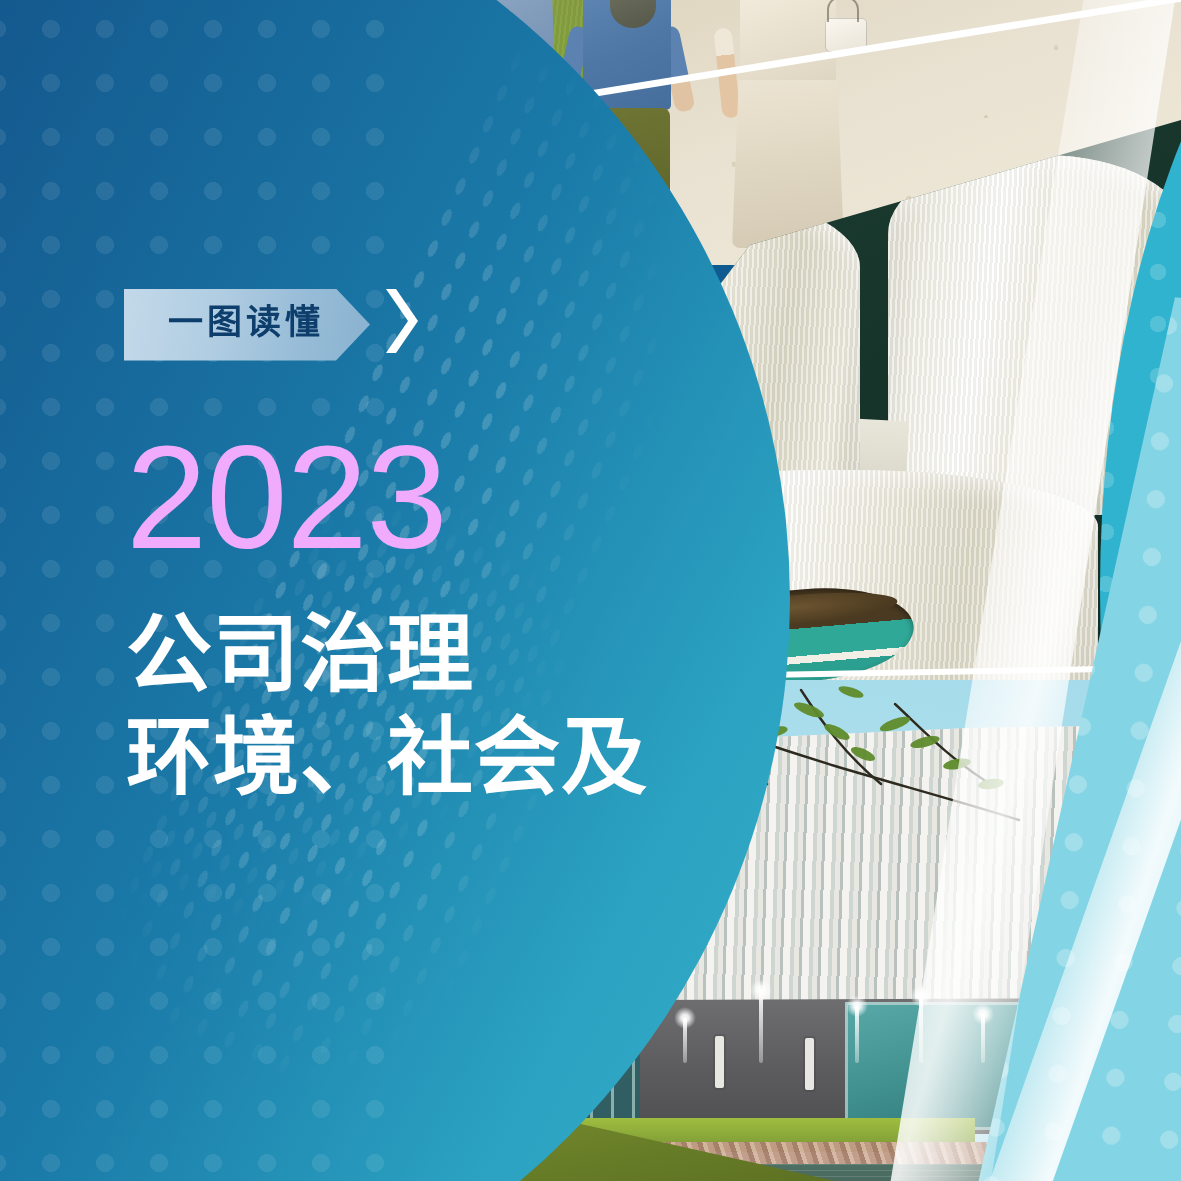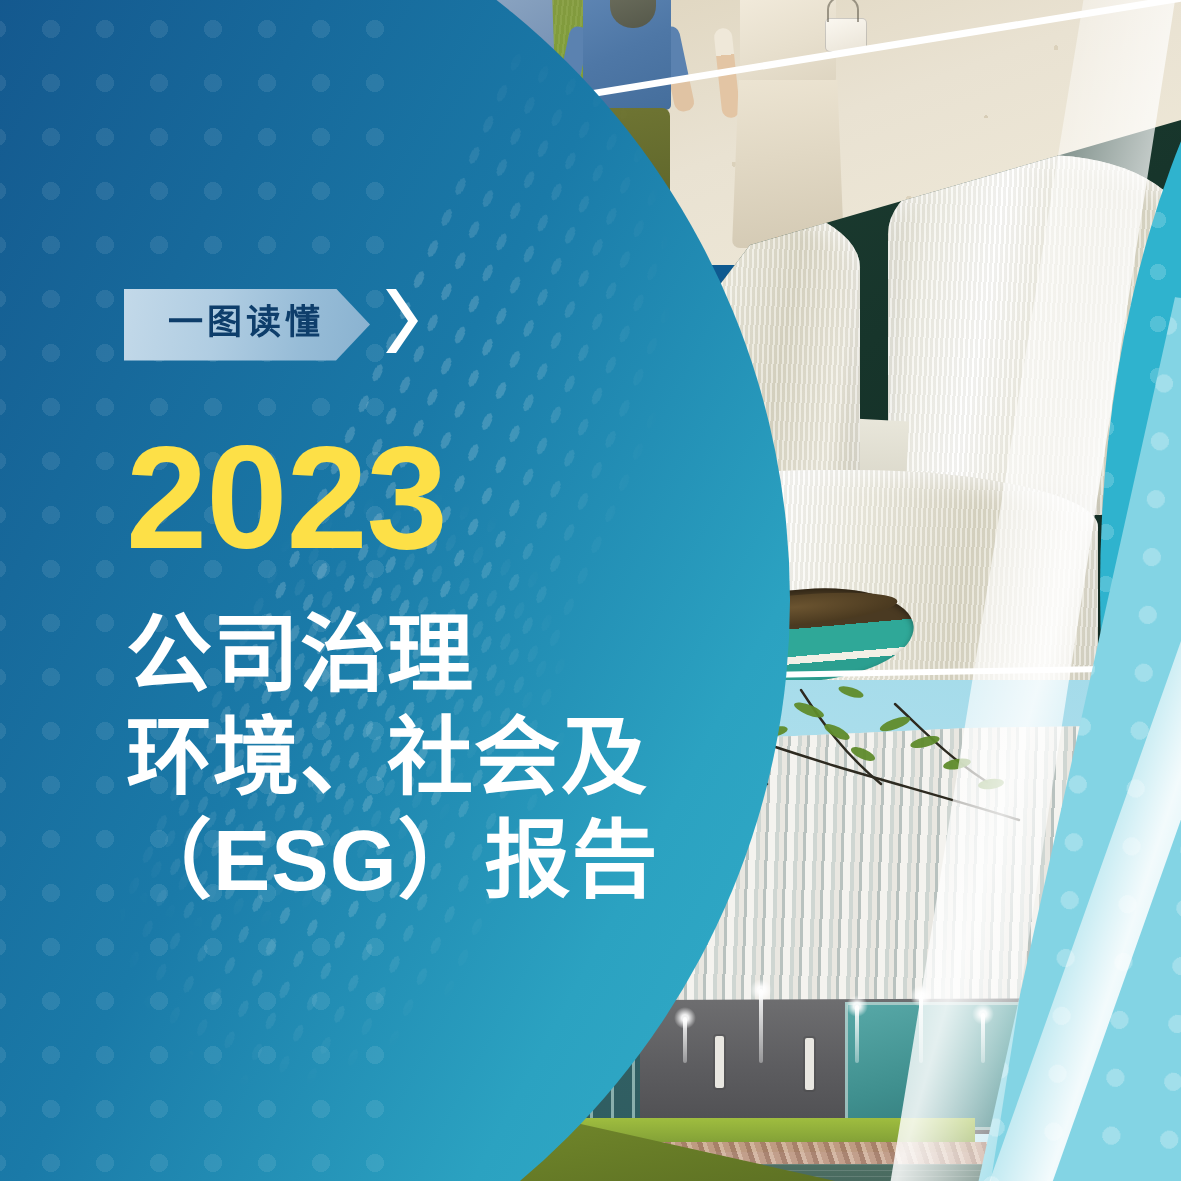--- a/index.html
+++ b/index.html
@@ -348,21 +348,21 @@
     font-size:35px;font-weight:700;letter-spacing:4px;color:#0e3e6b;white-space:nowrap;
     font-family:"Liberation Sans","DejaVu Sans",sans-serif;
   }
   #badge-chevron{
     margin-left:12px;width:40px;height:72px;display:block;
   }
 
   
   #year{
     position:absolute;left:126px;top:428px;
-    font-size:146px;line-height:.96;font-weight:700;color:#fde047;
+    font-size:146px;line-height:.96;font-weight:400;color:#f0abfc;
     letter-spacing:-1px;
     text-align:center;
   }
   #title-lines{
     position:absolute;left:126px;top:603px;width:560px;
   }
   .title-line{
     font-size:86px;line-height:1.2;font-weight:700;color:#ffffff;
     letter-spacing:1px;white-space:nowrap;
     font-family:"Liberation Sans","DejaVu Sans",sans-serif;
@@ -482,17 +482,16 @@
       <svg id="badge-chevron" viewBox="0 0 40 72">
         <polygon points="4,4 26,36 4,68 14,68 36,36 14,4" fill="#ffffff"></polygon>
       </svg>
     </div>
 
     <div id="year">2023</div>
 
     <div id="title-lines">
       <div class="title-line">公司治理</div>
       <div class="title-line">环境、社会及</div>
-      <div class="title-line">（ESG）报告</div>
     </div>
 
   </div>
 </div>
 
 </body></html>

